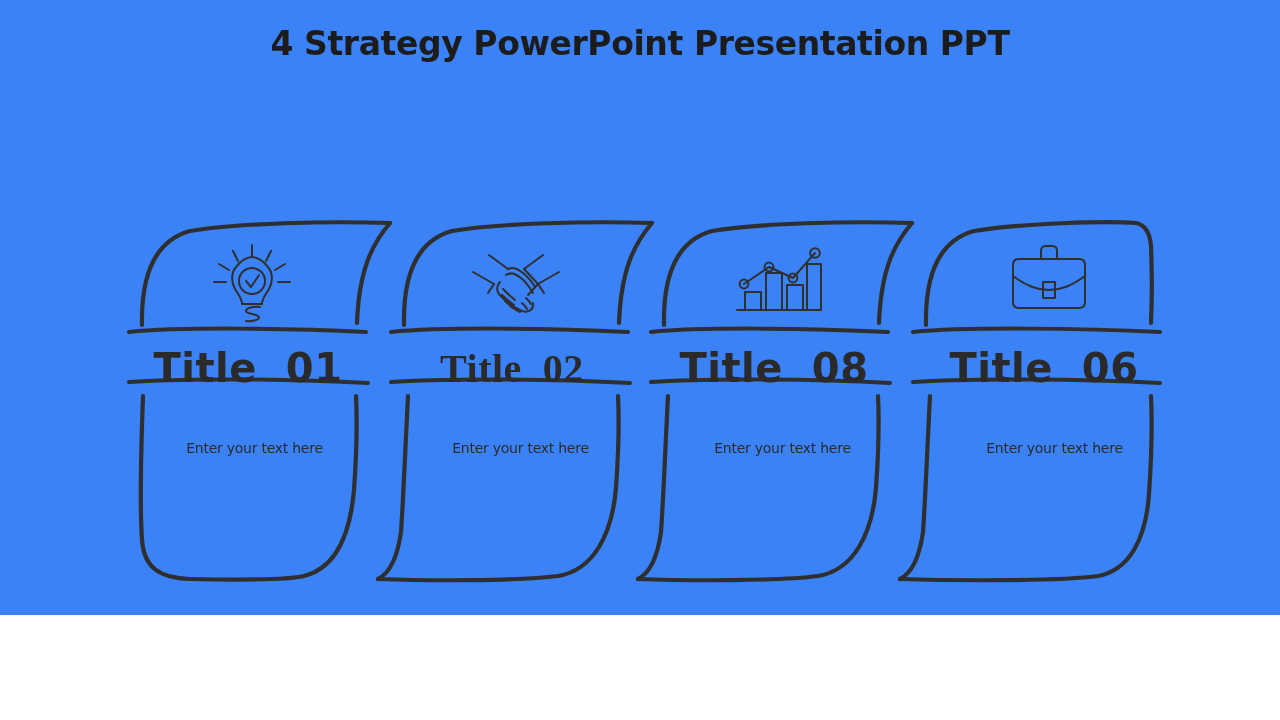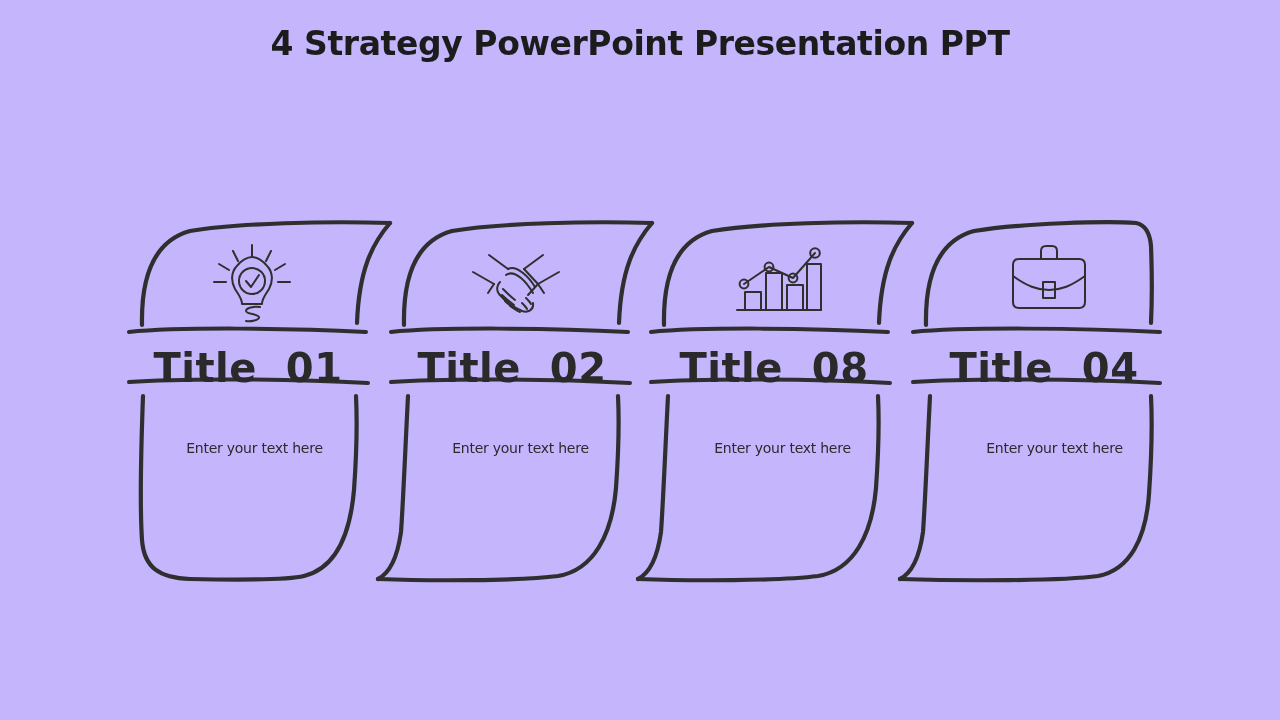--- a/index.html
+++ b/index.html
@@ -4,22 +4,22 @@
 <style>
   * { margin:0; padding:0; box-sizing:border-box; }
   html, body {
     width:1280px; height:720px;
     background:#ffffff;
     font-family:"Liberation Sans", sans-serif;
     overflow:hidden;
   }
   #slide {
     position:relative;
-    width:1280px; height:720px;
-    background:#c4b5fd;
+    width:1280px; height:615px;
+    background:#3b82f6;
   }
 
   
   #slide-title {
     position:absolute;
     left:0; top:24px;
     width:1280px;
     text-align:center;
     font-family:"DejaVu Sans", sans-serif;
     font-weight:700;
@@ -79,21 +79,21 @@
   #card-2 { left:390px; }
   #card-3 { left:650px; }
   #card-4 { left:912px; }
 
   #card-1 .card-icon { left:-10px; }
   #card-2 .card-icon { left:-8px; }
   #card-3 .card-icon { left:-5px; }
   #card-4 .card-icon { left:3px; }
 
   #card-1 .card-title { left:-14px; }
-  #card-2 .card-title { left:-12px; }
+  #card-2 .card-title { left:-12px;font-family:Liberation Serif, serif; }
   #card-3 .card-title { left:-10px; }
   #card-4 .card-title { left:-2px; }
 
   #card-1 .card-body { left:24px; }
   #card-2 .card-body { left:28px; }
   #card-3 .card-body { left:30px; }
   #card-4 .card-body { left:40px; }
 
   .stroke {
     fill:none;
@@ -239,17 +239,17 @@
 
         <path class="icon-stroke" stroke-width="2" d="M38,19 L38,11 C38,8 40,6 43,6 L49,6 C52,6 54,8 54,11 L54,19"></path>
 
         <path class="icon-stroke" stroke-width="2.1" d="M10,25 C10,21 12,19 16,19 L76,19 C80,19 82,21 82,25 L82,62 C82,66 80,68 76,68 L16,68 C12,68 10,66 10,62 Z"></path>
 
         <path class="icon-stroke" stroke-width="2.1" d="M10,36 C24,46 34,50 46,50 C58,50 68,46 82,36"></path>
 
         <path class="icon-stroke" stroke-width="2.1" d="M40,42 L52,42 L52,58 L40,58 Z"></path>
       </svg>
     </div>
-    <div class="card-title">Title  04</div>
+    <div class="card-title">Title  06</div>
     <div class="card-body">Enter your text here</div>
   </div>
 
 </div>
 
 </body></html>

